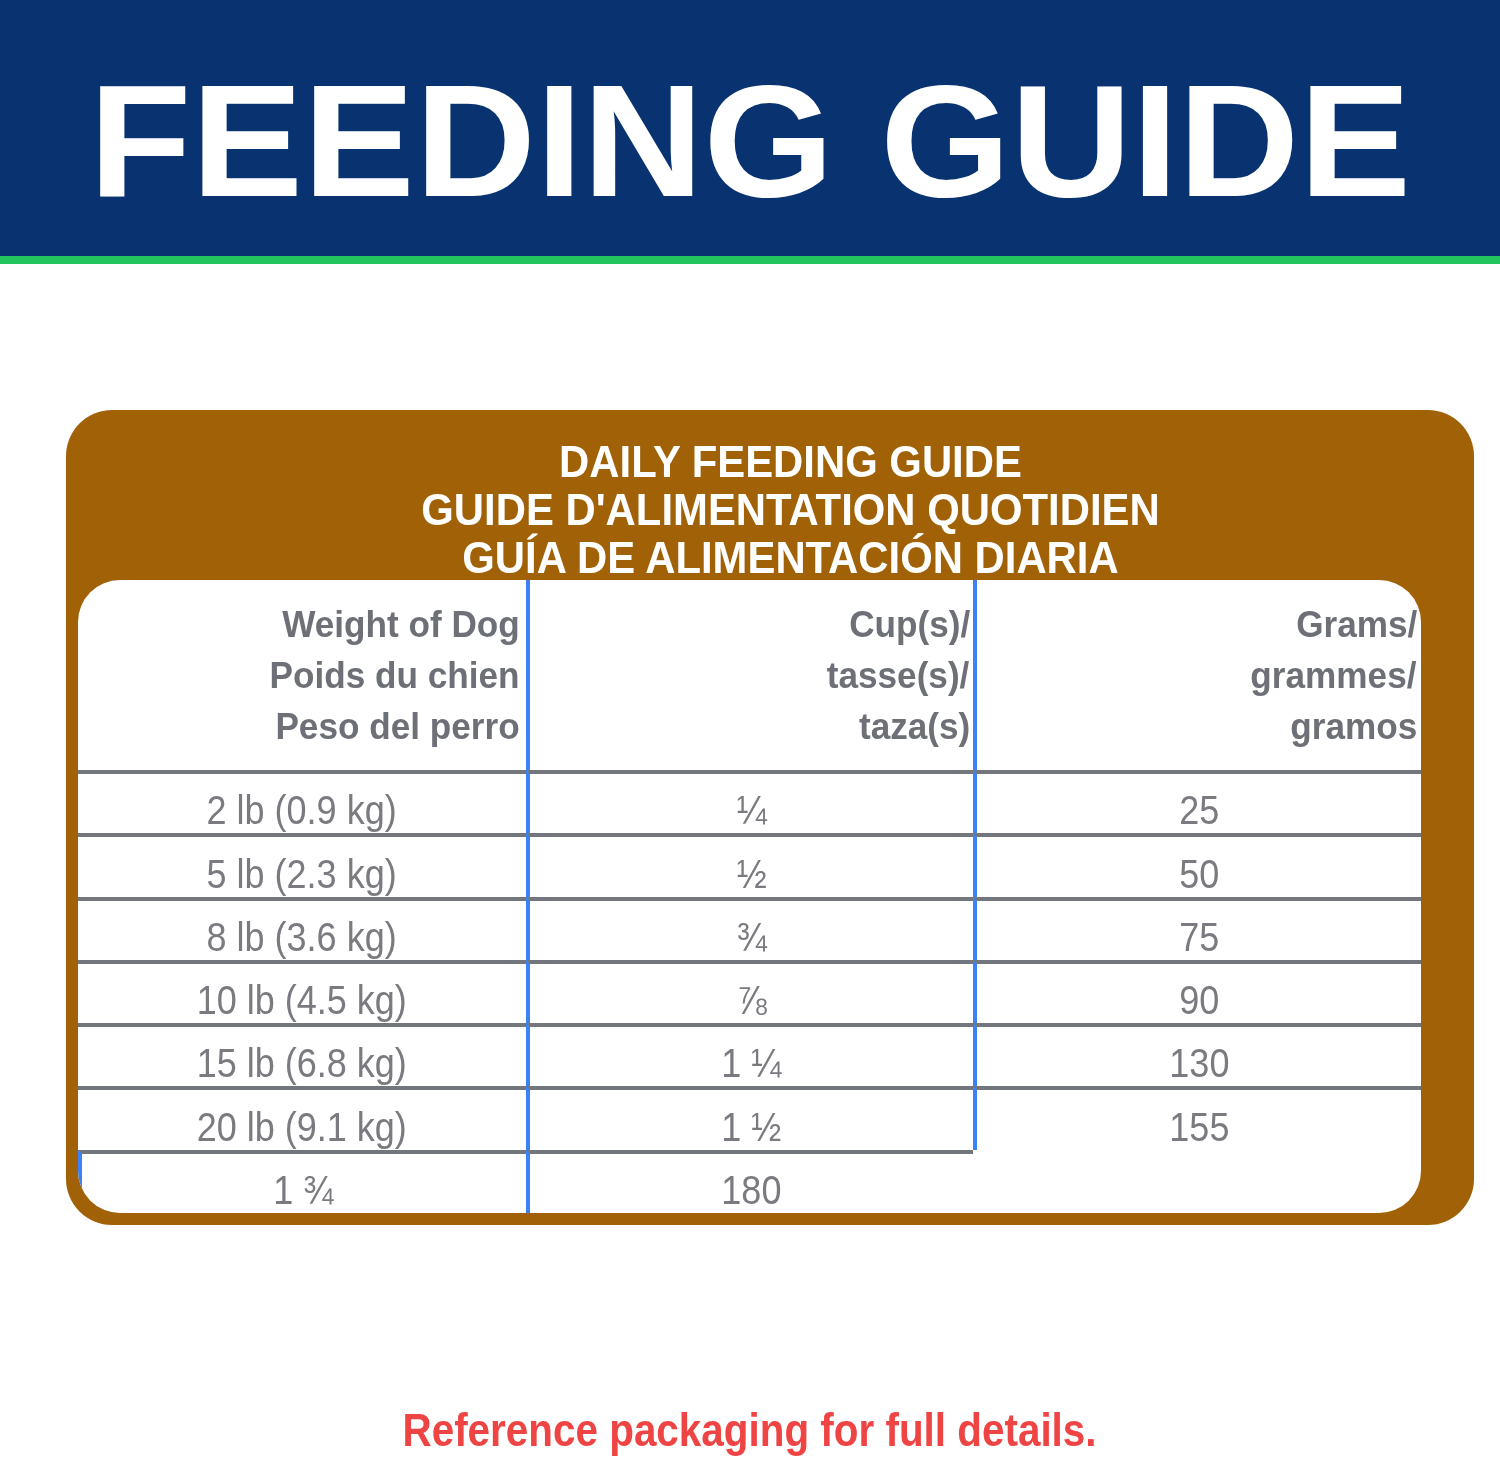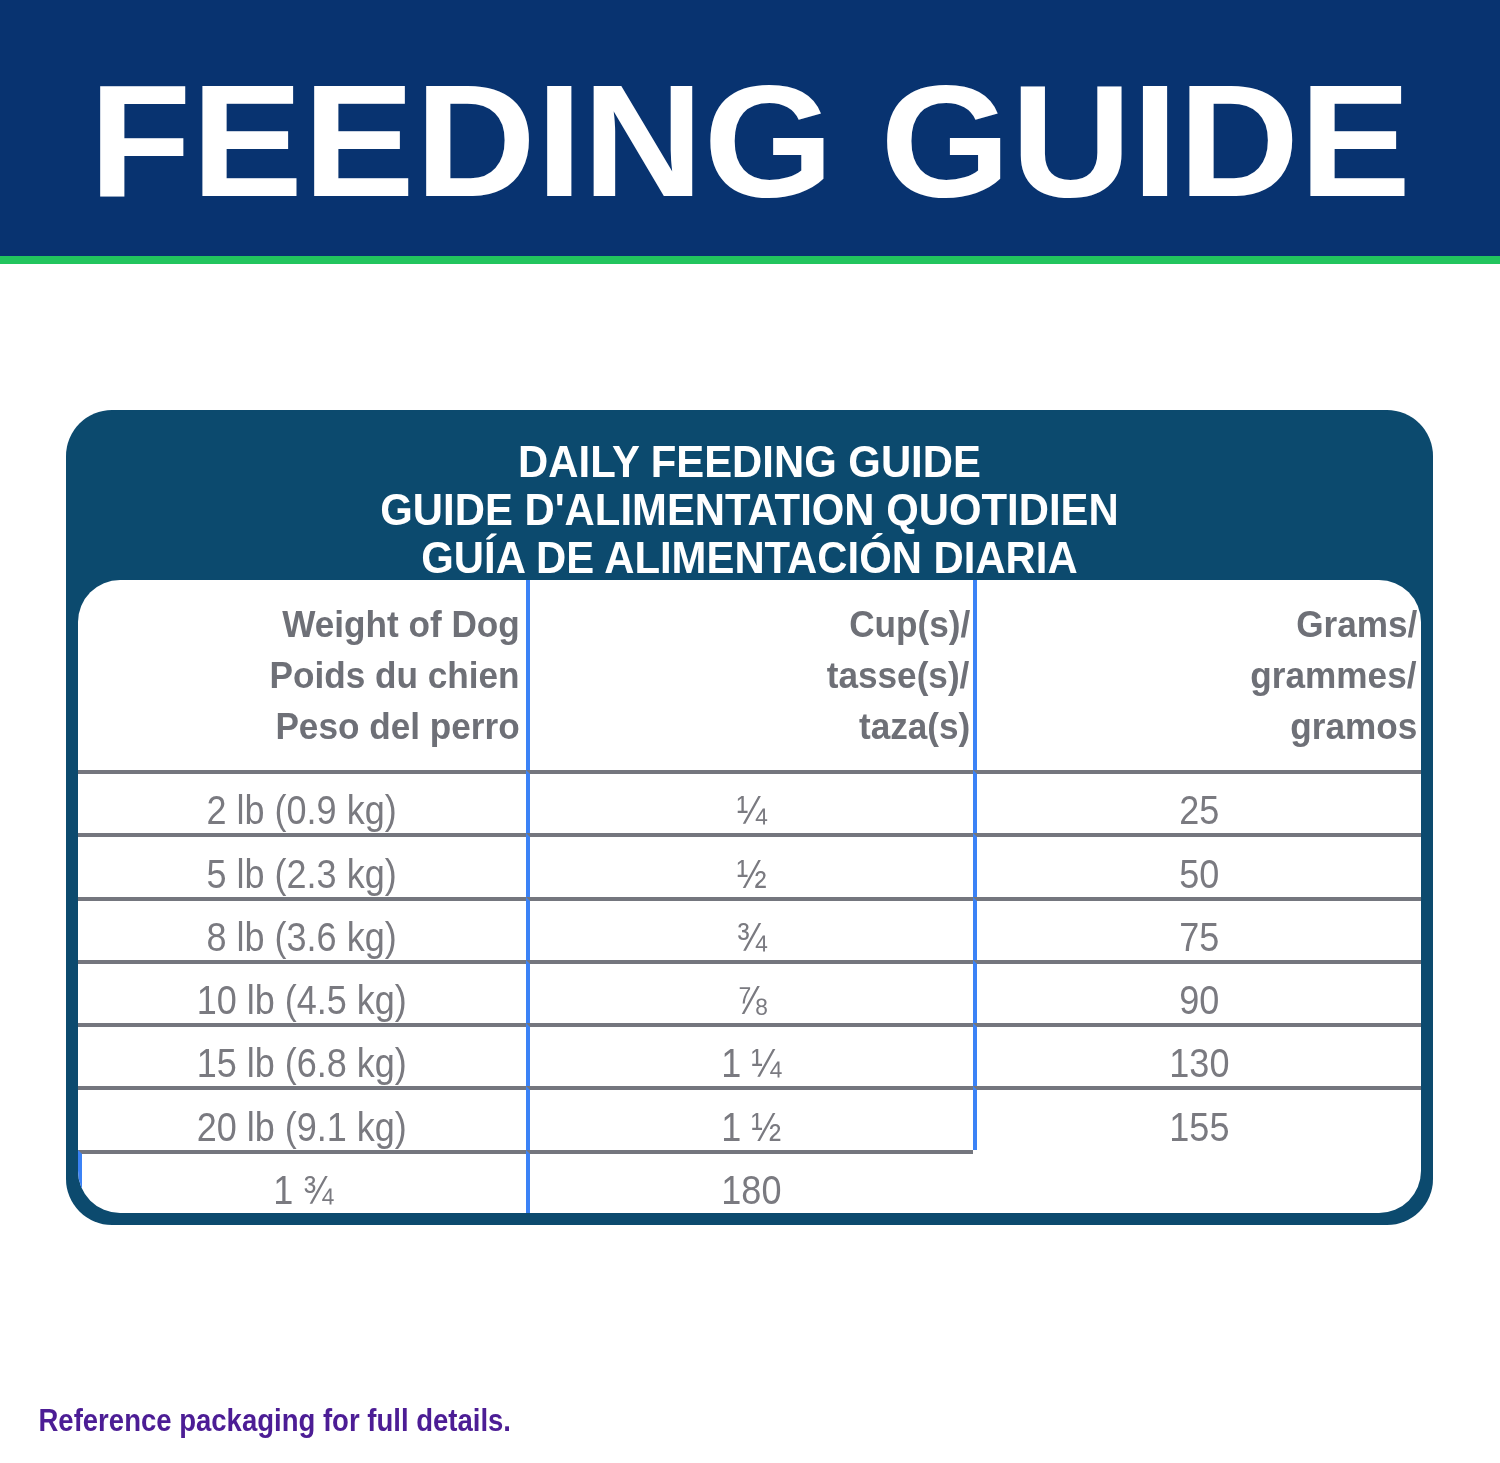--- a/index.html
+++ b/index.html
@@ -24,22 +24,23 @@
     background: #083370;
     border-bottom: 8px solid #22c55e;
   }
   .banner svg { display: block; }
 
   
   .card {
     position: absolute;
     left: 66px; top: 410px;
     width: 1367px; height: 815px;
-    background: #0c4a6e;
+    background: #a16207;
     border-radius: 46px;
+    padding-left: 41px;
   }
   .card-title {
     padding-top: 28px;
     text-align: center;
     color: #ffffff;
     font-weight: bold;
     font-size: 45px;
     line-height: 48px;
     transform: scaleX(0.93);
     transform-origin: 50% 0;
@@ -84,23 +85,24 @@
     transform: scaleX(0.9);
     transform-origin: 50% 50%;
   }
   .hdr .squeeze { transform: scaleX(0.95); }
 
   
   .footnote {
     position: absolute;
     left: 0; top: 1402px;
     width: 1500px;
+    text-align: center;
     font-weight: bold;
-    font-size: 32px;
-    color: #4c1d95;
+    font-size: 47px;
+    color: #ef4444;
     white-space: nowrap;
   }
   .footnote .squeeze { transform: scaleX(0.86); }
 </style>
 </head>
 <body>
 
 <div class="banner">
   <svg width="1500" height="256" viewBox="0 0 1500 256">
     <text x="750" y="196" text-anchor="middle" textLength="1322" lengthAdjust="spacingAndGlyphs" font-family="Liberation Sans, DejaVu Sans, sans-serif" font-size="160" font-weight="bold" fill="#ffffff">FEEDING GUIDE</text>

